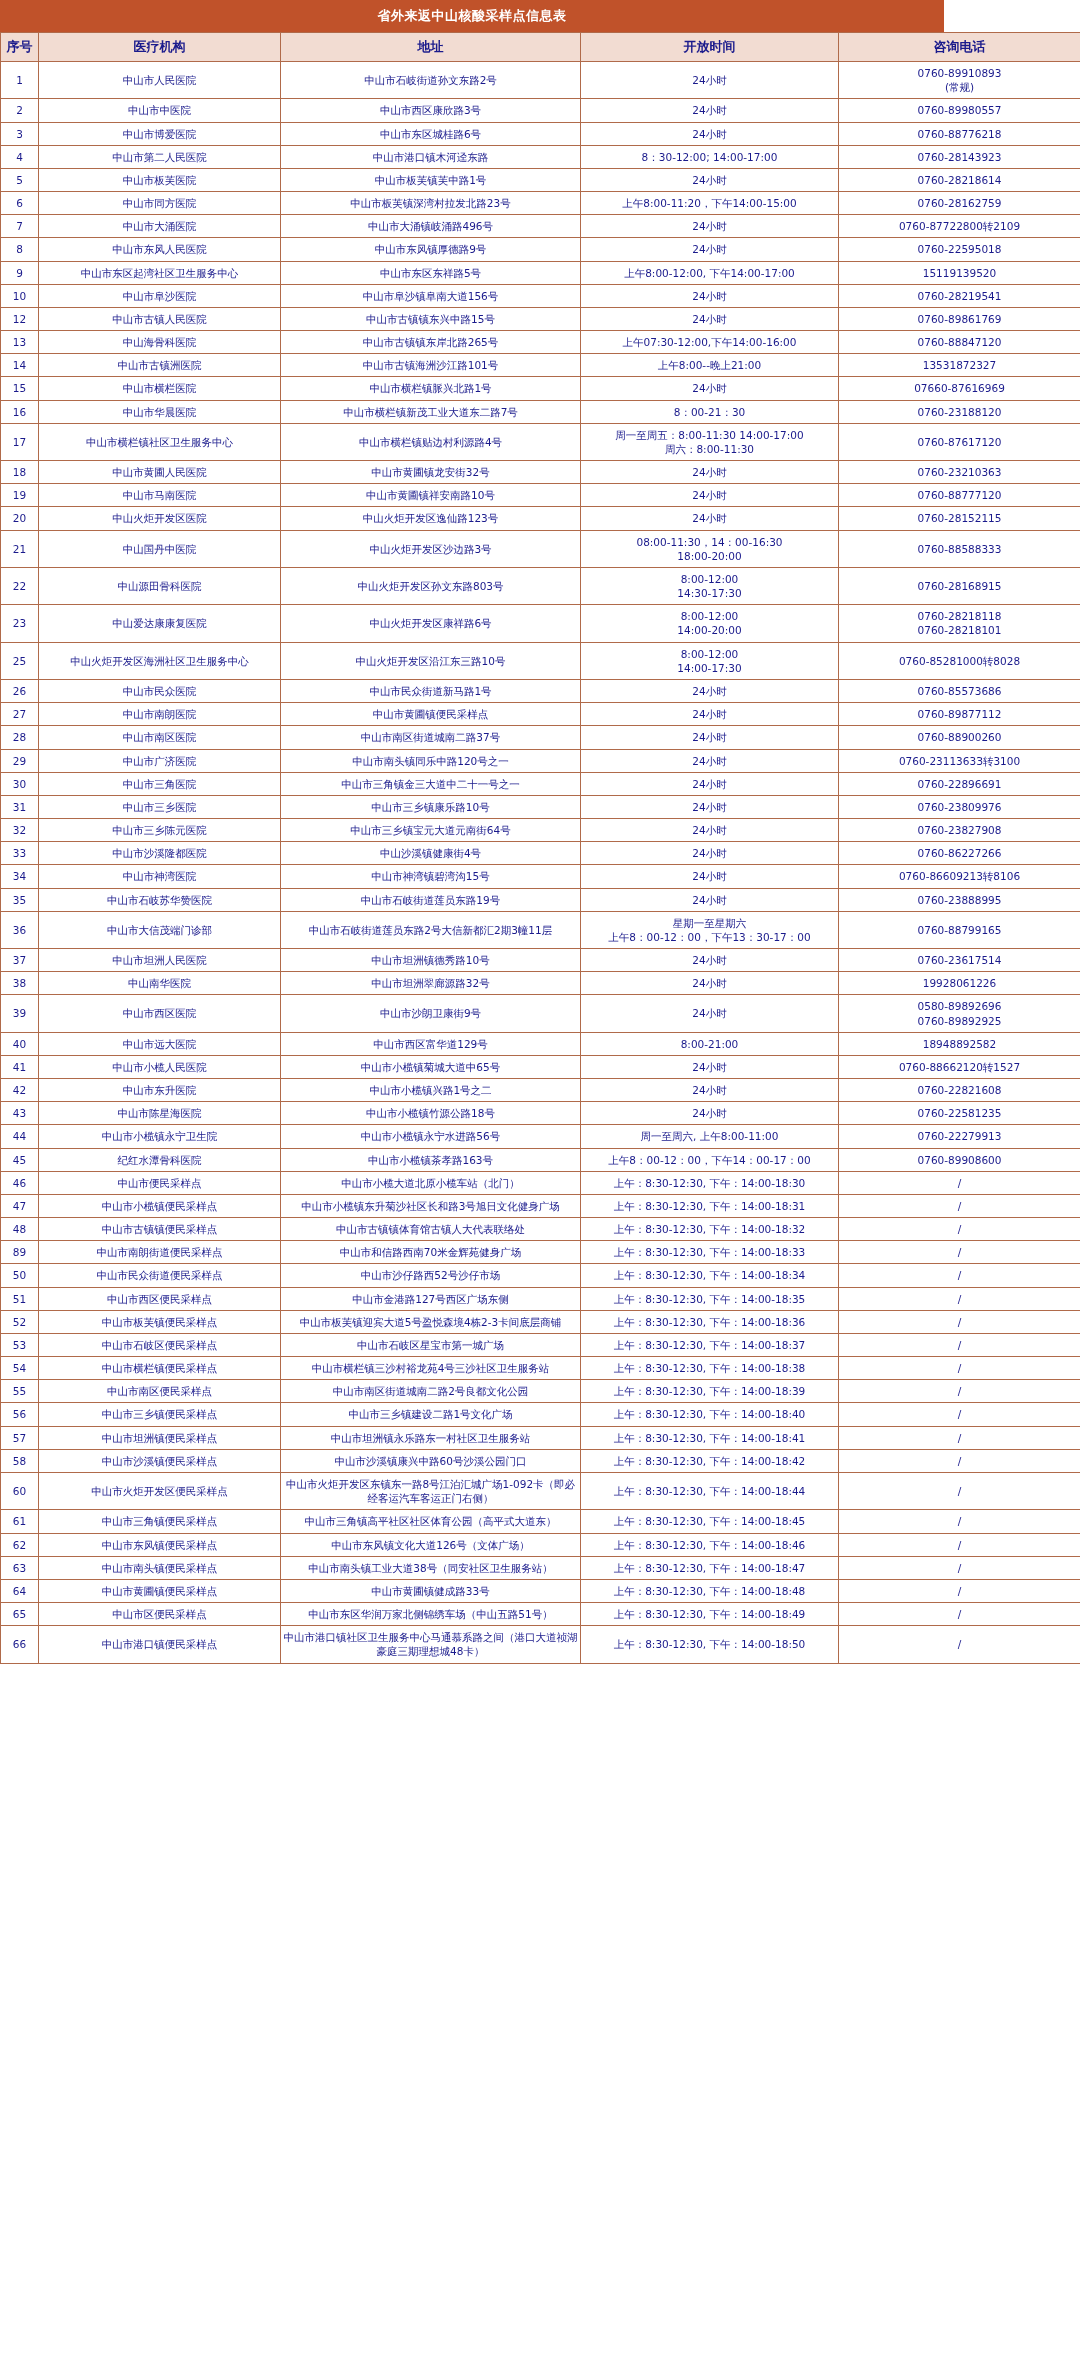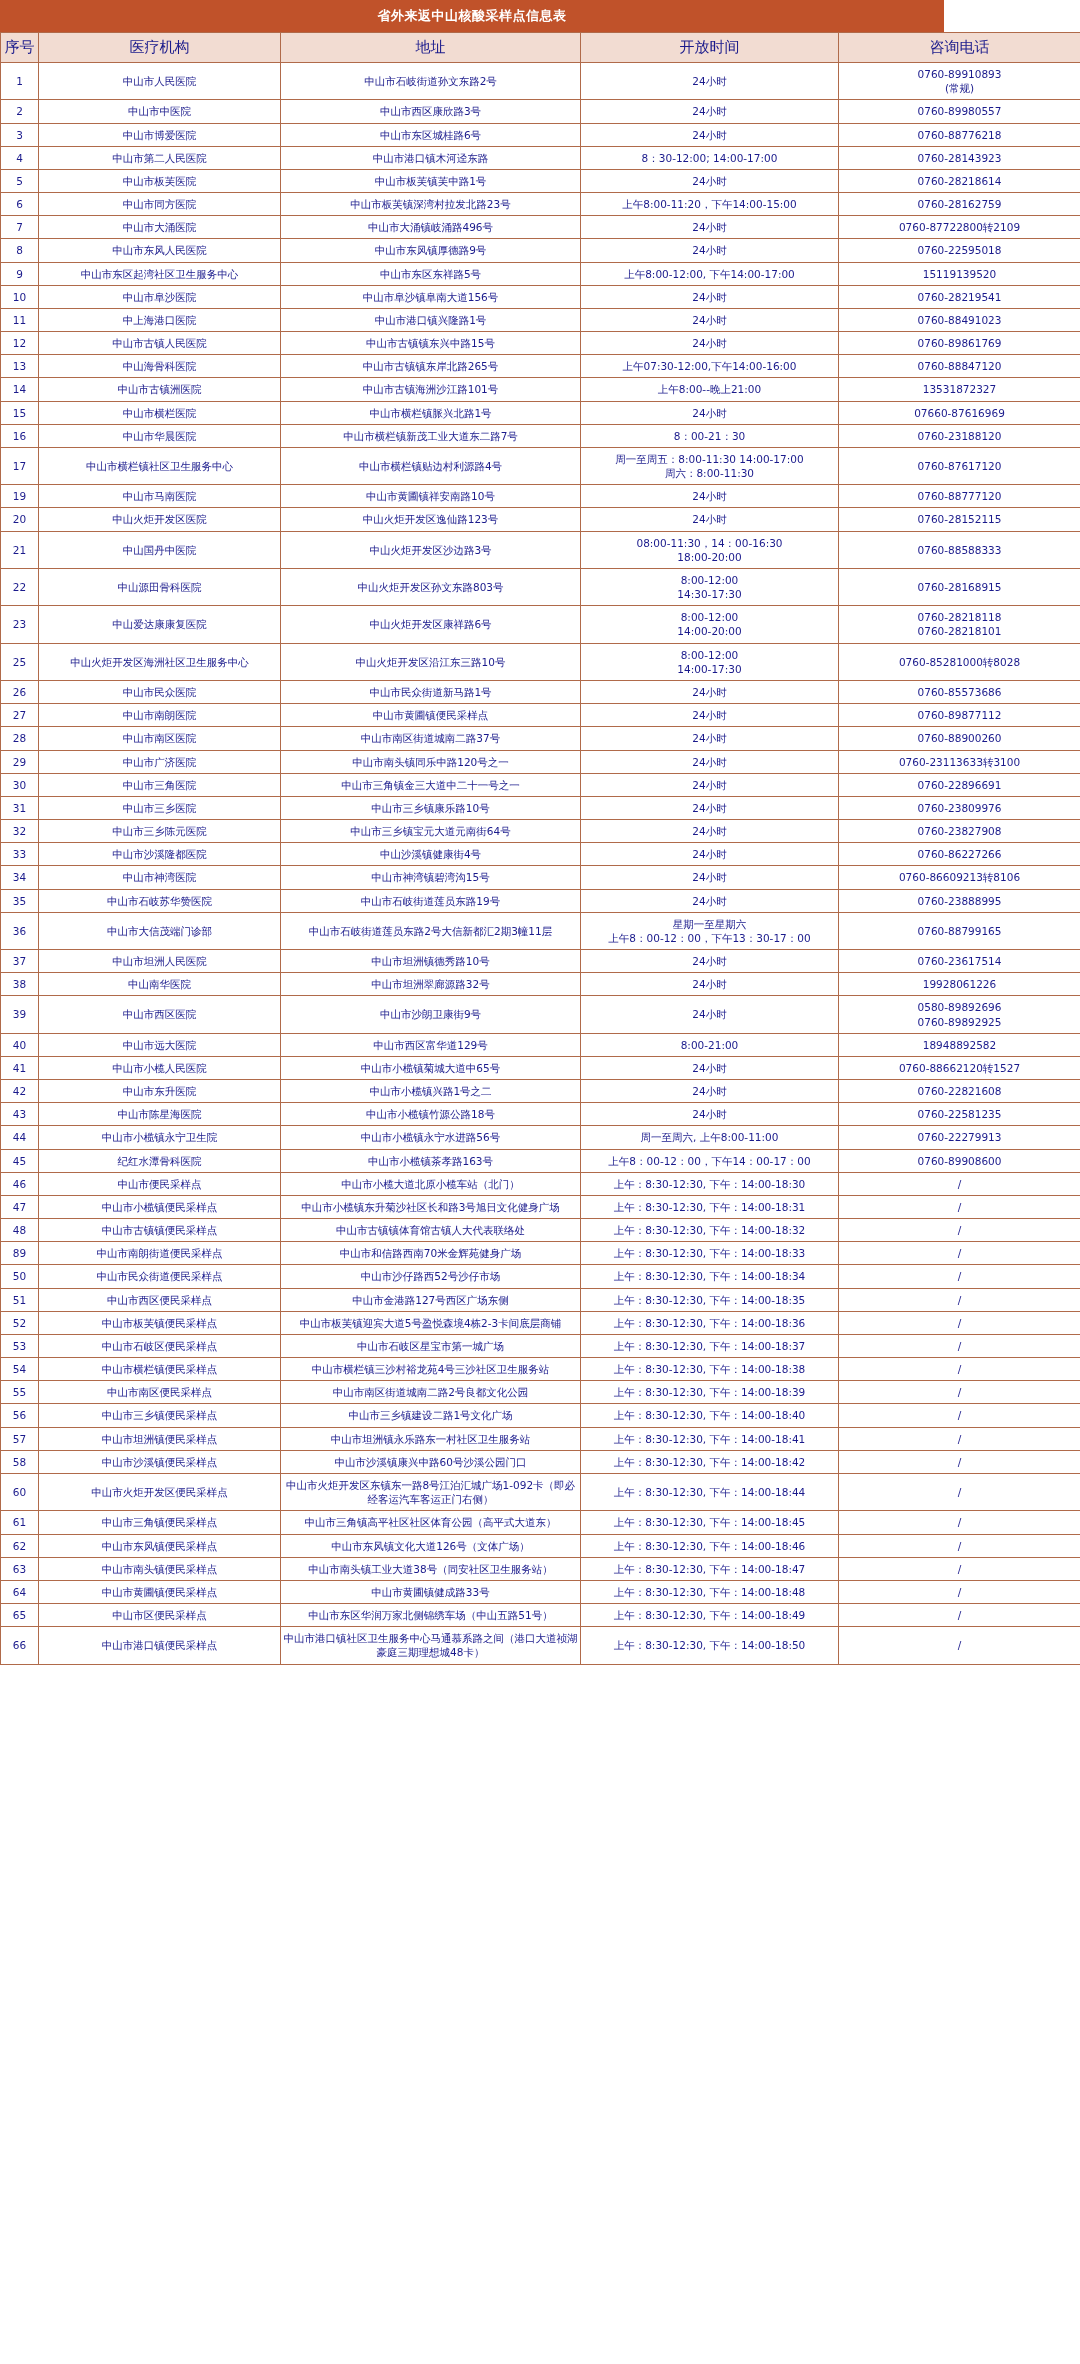--- a/index.html
+++ b/index.html
@@ -21,22 +21,22 @@
     letter-spacing: 0.5px;
   }
   table {
     border-collapse: collapse;
     width: 1080px;
     table-layout: fixed;
   }
   th {
     background: #f2dcd2;
     color: #1a1a8c;
-    font-size: 15px;
-    font-weight: normal;
+    font-size: 13px;
+    font-weight: bold;
     border: 1px solid #b06a4a;
     padding: 5px 2px;
     text-align: center;
     vertical-align: middle;
   }
   td {
     border: 1px solid #b06a4a;
     color: #1a1a8c;
     font-size: 10.5px;
     text-align: center;
@@ -142,27 +142,20 @@
           <td class=" nowrap-pre">15119139520</td>
         </tr>
         <tr>
           <td class="idx nowrap-pre">10</td>
           <td class=" nowrap-pre">中山市阜沙医院</td>
           <td class=" nowrap-pre">中山市阜沙镇阜南大道156号</td>
           <td class=" nowrap-pre">24小时</td>
           <td class=" nowrap-pre">0760-28219541</td>
         </tr>
         <tr>
-          <td class="idx nowrap-pre">11</td>
-          <td class=" nowrap-pre">中上海港口医院</td>
-          <td class=" nowrap-pre">中山市港口镇兴隆路1号</td>
-          <td class=" nowrap-pre">24小时</td>
-          <td class=" nowrap-pre">0760-88491023</td>
-        </tr>
-        <tr>
           <td class="idx nowrap-pre">12</td>
           <td class=" nowrap-pre">中山市古镇人民医院</td>
           <td class=" nowrap-pre">中山市古镇镇东兴中路15号</td>
           <td class=" nowrap-pre">24小时</td>
           <td class=" nowrap-pre">0760-89861769</td>
         </tr>
         <tr>
           <td class="idx nowrap-pre">13</td>
           <td class=" nowrap-pre">中山海骨科医院</td>
           <td class=" nowrap-pre">中山市古镇镇东岸北路265号</td>
@@ -190,20 +183,27 @@
           <td class=" nowrap-pre">8：00-21：30</td>
           <td class=" nowrap-pre">0760-23188120</td>
         </tr>
         <tr>
           <td class="idx nowrap-pre">17</td>
           <td class=" nowrap-pre">中山市横栏镇社区卫生服务中心</td>
           <td class=" nowrap-pre">中山市横栏镇贴边村利源路4号</td>
           <td class=" nowrap-pre">周一至周五：8:00-11:30 14:00-17:00
 周六：8:00-11:30</td>
           <td class=" nowrap-pre">0760-87617120</td>
+        </tr>
+        <tr>
+          <td class="idx nowrap-pre">18</td>
+          <td class=" nowrap-pre">中山市黄圃人民医院</td>
+          <td class=" nowrap-pre">中山市黄圃镇龙安街32号</td>
+          <td class=" nowrap-pre">24小时</td>
+          <td class=" nowrap-pre">0760-23210363</td>
         </tr>
         <tr>
           <td class="idx nowrap-pre">19</td>
           <td class=" nowrap-pre">中山市马南医院</td>
           <td class=" nowrap-pre">中山市黄圃镇祥安南路10号</td>
           <td class=" nowrap-pre">24小时</td>
           <td class=" nowrap-pre">0760-88777120</td>
         </tr>
         <tr>
           <td class="idx nowrap-pre">20</td>

